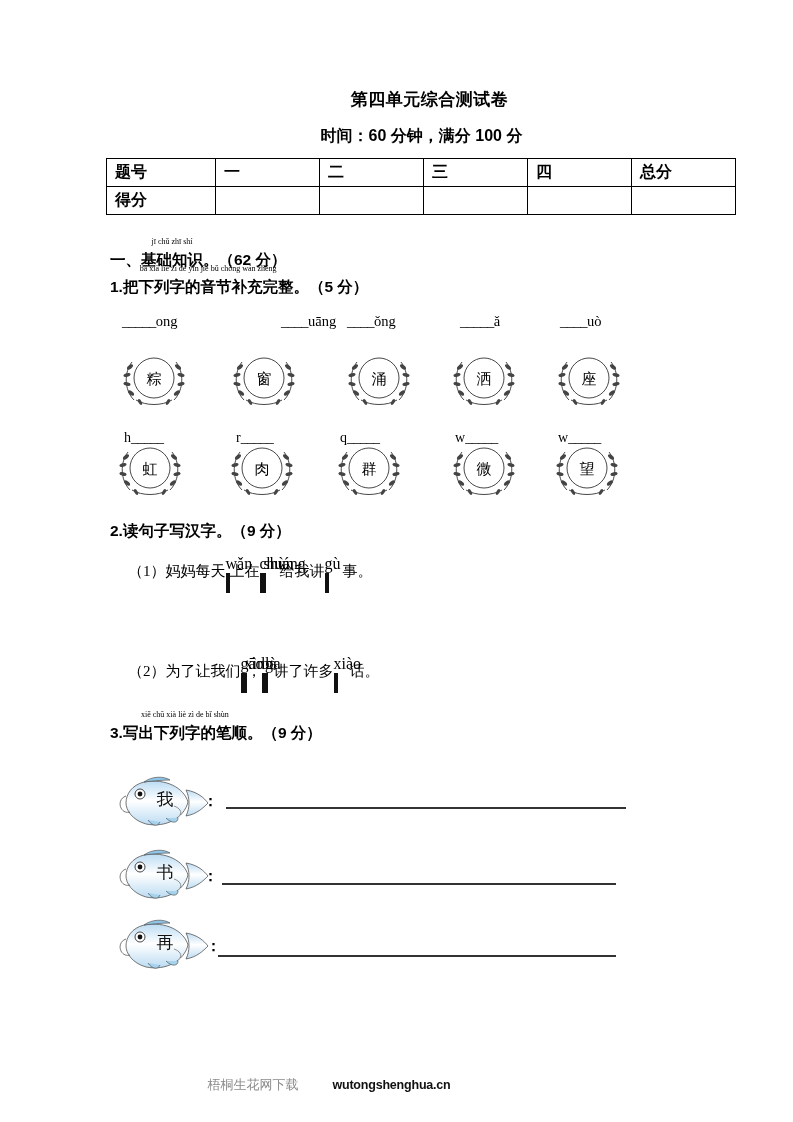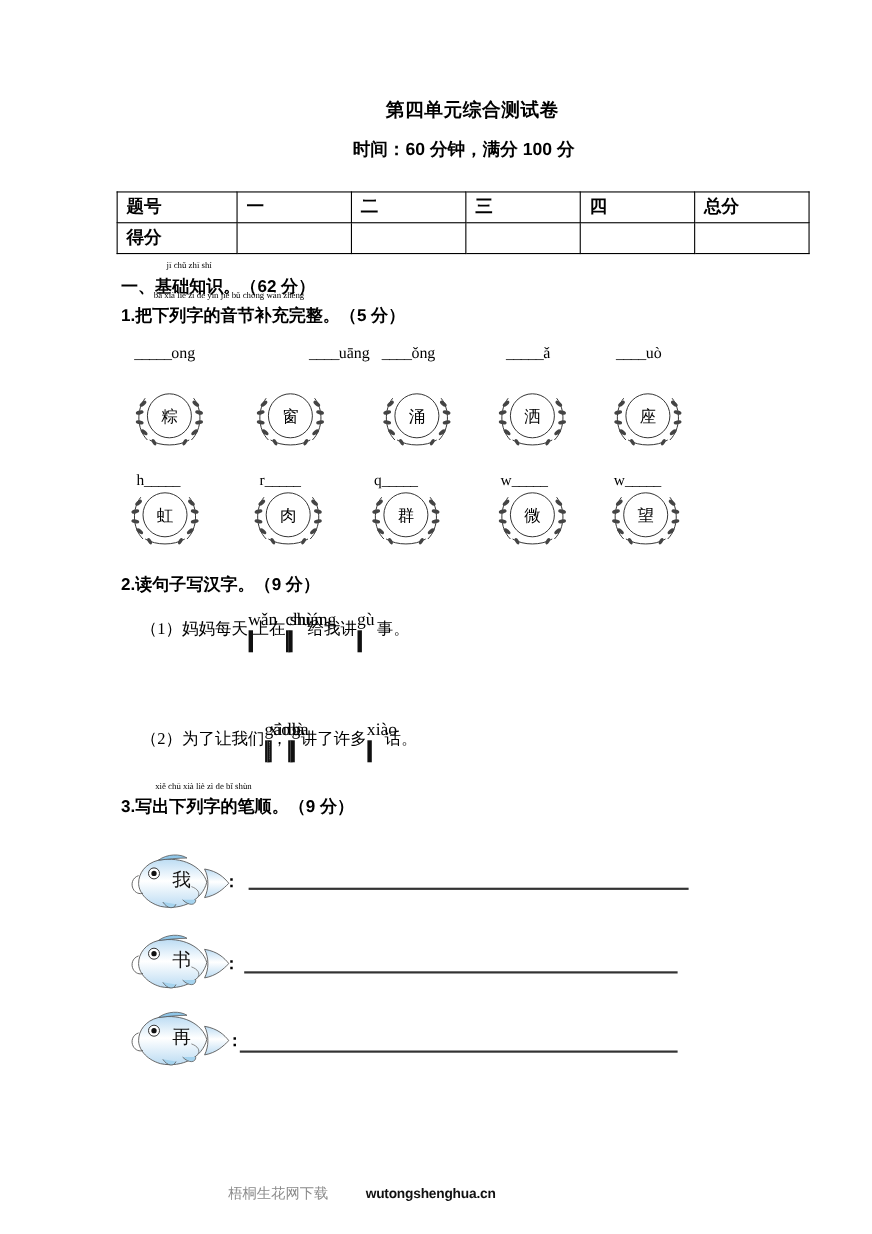--- a/index.html
+++ b/index.html
@@ -43,21 +43,21 @@
     padding-left: 50px;
     box-sizing: border-box;
     font-family: "Liberation Sans", "DejaVu Sans", sans-serif;
     font-weight: bold;
     font-size: 16px;
   }
 
   
   .score-table {
     position: absolute;
-    left: 106px; top: 174px;
+    left: 106px; top: 158px;
     border-collapse: collapse;
     width: 575px;
     table-layout: fixed;
   }
   .score-table td {
     border: 1.3px solid #000;
     height: 27px;
     font-family: "Liberation Sans", "DejaVu Sans", sans-serif;
     font-weight: bold;
     font-size: 16px;

